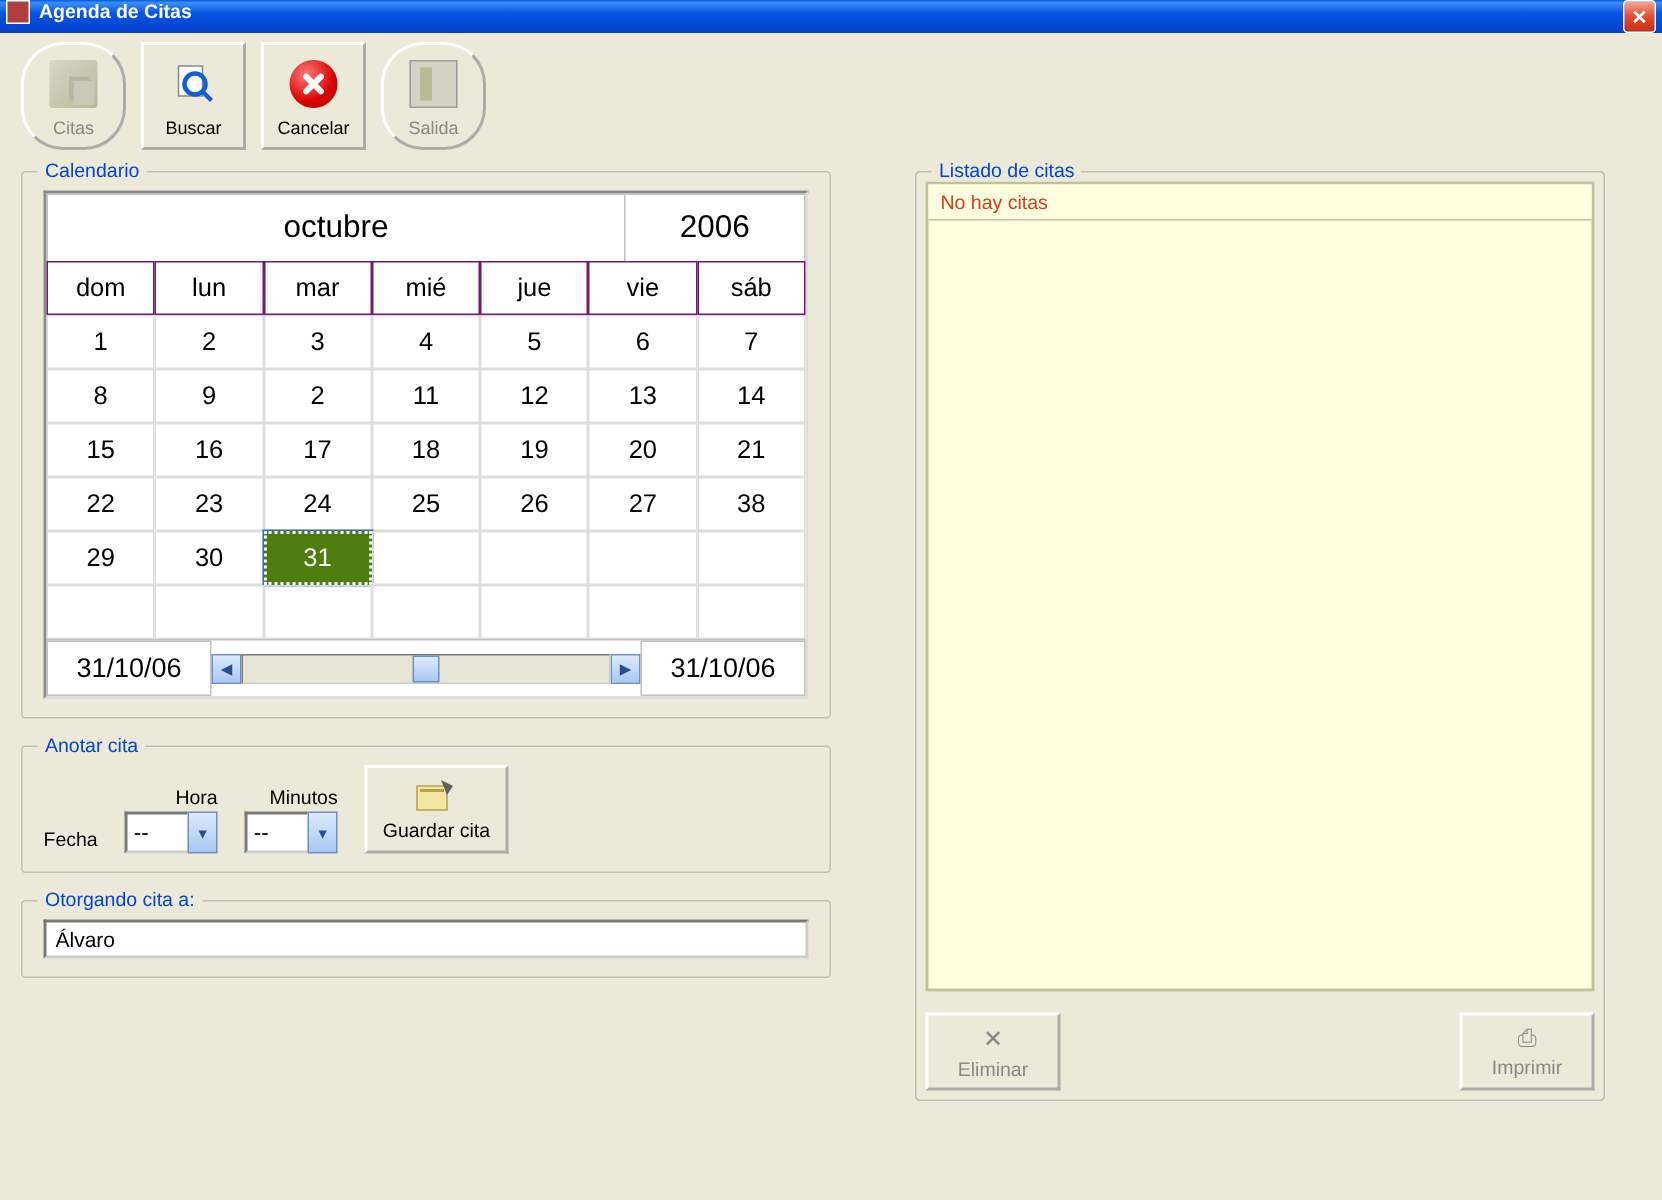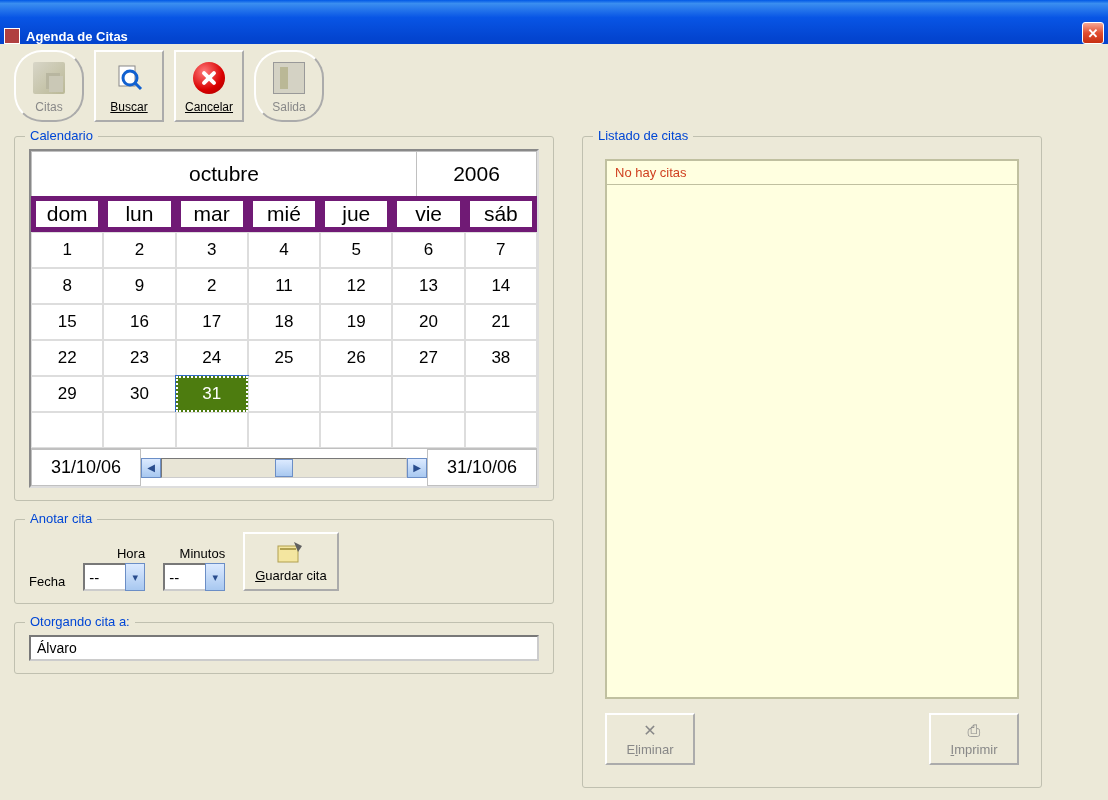--- a/index.html
+++ b/index.html
@@ -5,24 +5,24 @@
 * { box-sizing: border-box; margin: 0; padding: 0; }
 body {
   font-family: Tahoma, Arial, sans-serif;
   font-size: 11px;
   background: #ece9d8;
   width: 1108px;
   height: 800px;
   overflow: hidden;
 }
 .titlebar {
-  height: 44px;
+  height: 22px;
   background: linear-gradient(to bottom, #0058e6 0%, #3a8ef0 8%, #0855e5 40%, #0344cf 88%, #0344cf 100%);
   display: flex;
-  align-items: flex-end;
+  align-items: flex-start;
   padding: 0 4px;
   color: white;
   font-weight: bold;
   font-size: 13px;
 }
 .titlebar .app-icon {
   width: 16px; height: 16px;
   background: #b04040;
   border: 1px solid #fff;
   margin-right: 6px;
@@ -68,23 +68,23 @@
 .tool-btn .icon { width: 32px; height: 32px; margin-bottom: 6px; display:flex;align-items:center;justify-content:center;}
 .icon-citas { background: linear-gradient(135deg,#d8d6c8,#bab896); border-radius:2px; position:relative;}
 .icon-citas::after{content:"";position:absolute;right:2px;bottom:2px;width:14px;height:16px;background:#cac8b6;box-shadow:-3px -3px 0 #b8b6a0;}
 .icon-buscar svg { width:32px;height:32px;}
 .icon-cancelar { background: radial-gradient(circle at 35% 30%, #ff7a7a, #d90000 60%, #a00000); border-radius:50%; position:relative;}
 .icon-cancelar::before,.icon-cancelar::after{content:"";position:absolute;left:50%;top:50%;width:18px;height:4px;background:#fff;border-radius:2px;}
 .icon-cancelar::before{transform:translate(-50%,-50%) rotate(45deg);}
 .icon-cancelar::after{transform:translate(-50%,-50%) rotate(-45deg);}
 .icon-salida { background:#d4d2c4;border:1px solid #999;position:relative;}
 .icon-salida::after{content:"";position:absolute;left:6px;top:4px;width:8px;height:22px;background:#bab896;}
-.u1 { text-decoration: underline; text-decoration-skip-ink: none;}
-
-.main-area { display:flex; gap: 28px; }
+.u1 { text-decoration-skip-ink: none;}
+
+.main-area { display:flex; gap: 56px; }
 .left-col { width: 540px; }
 .right-col { width: 460px; }
 
 .fieldset {
   border: 1px solid #c0c0b0;
   border-radius: 3px;
   padding: 12px 14px;
   margin-bottom: 18px;
   position: relative;
 }
@@ -97,21 +97,21 @@
   color: #0046d5;
   font-size: 13px;
 }
 
 .calendar-box { border: 2px inset #ddd; background:#fff; }
 .cal-head { display:flex; }
 .cal-month { flex:1; text-align:center; padding:10px 0; font-size:21px; border:1px solid #c0c0c0; border-bottom:none;}
 .cal-year { width:120px; text-align:center; padding:10px 0; font-size:21px; border:1px solid #c0c0c0; border-left:none; border-bottom:none;}
 .cal-grid { display:grid; grid-template-columns: repeat(7,1fr);}
 .cal-cell { border:1px solid #ddd; height:36px; display:flex; align-items:center; justify-content:center; font-size:17px;}
-.cal-header-cell { font-size:21px; border:5px solid #701a75;}
+.cal-header-cell { font-size:17px; border:1px solid #701a75;}
 .cal-selected { background:#4d7c0f; color:#fff; border:2px dotted #fff; outline:1px solid #316ac5;}
 .cal-foot { display:flex; align-items:center; padding:0; height:38px; border-top:1px solid #c0c0c0;}
 .cal-date-box { width:110px; font-size:18px; border:1px solid #c0c0c0; height:100%; display:flex;align-items:center;justify-content:center;}
 .scroll-track { flex:1; height:20px; background:#e8e5d6; border:1px inset #ccc; position:relative; margin:0 0;}
 .scroll-btn { width:20px; height:20px; background:linear-gradient(#dceaff,#a8c8f0); border:1px solid #6b8ec6; display:flex;align-items:center;justify-content:center; color:#2a4d8e; font-size:10px; cursor:pointer;}
 .scroll-thumb { position:absolute; left:50%; top:0; width:18px; height:18px; background:linear-gradient(#dceaff,#a8c8f0); border:1px solid #6b8ec6; transform:translateX(-50%);}
 
 .form-row { display:flex; align-items:flex-end; gap:18px;}
 .field-label { font-size:13px; margin-bottom:2px; display:block;text-align:right;}
 .text-input { background:#fff; border:2px inset #ccc; padding:3px 6px; font-family:"Courier New",monospace; font-size:17px; height:28px;}
@@ -272,21 +272,21 @@
         </div>
       </div>
 
       <div class="fieldset">
         <div class="fieldset-legend">Otorgando cita a:</div>
         <input class="otorgando-input" value="Álvaro" style="">
       </div>
     </div>
 
     <div class="right-col">
-      <div class="fieldset" style="padding:22px">
+      <div class="fieldset" style="padding:6px">
         <div class="fieldset-legend">Listado de citas</div>
         <div class="listado">
           <div class="listado-header">No hay citas</div>
           <div class="listado-body"></div>
         </div>
         <div class="bottom-btns">
           <div class="flat-btn">
             <span class="bicon">✕</span>
             <span><span>E</span><span class="u1">l</span><span id="elim-rest">iminar</span></span>
           </div>

